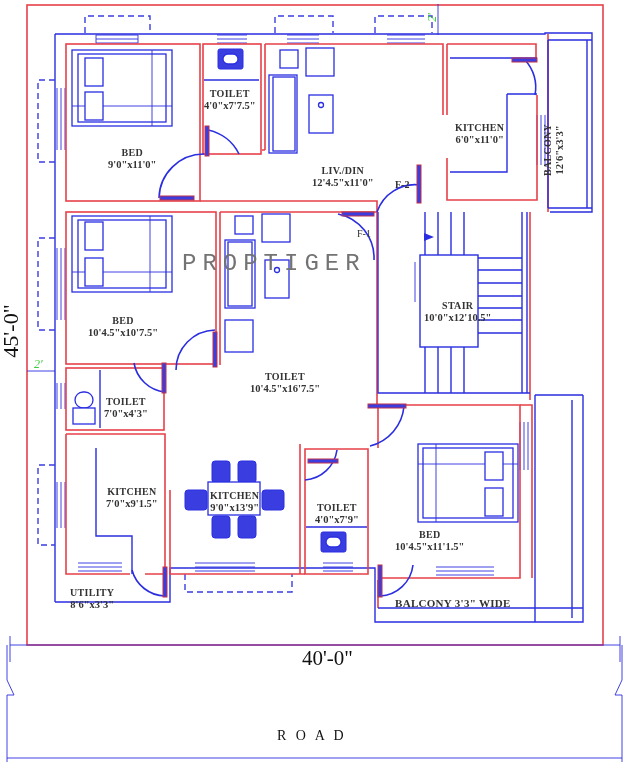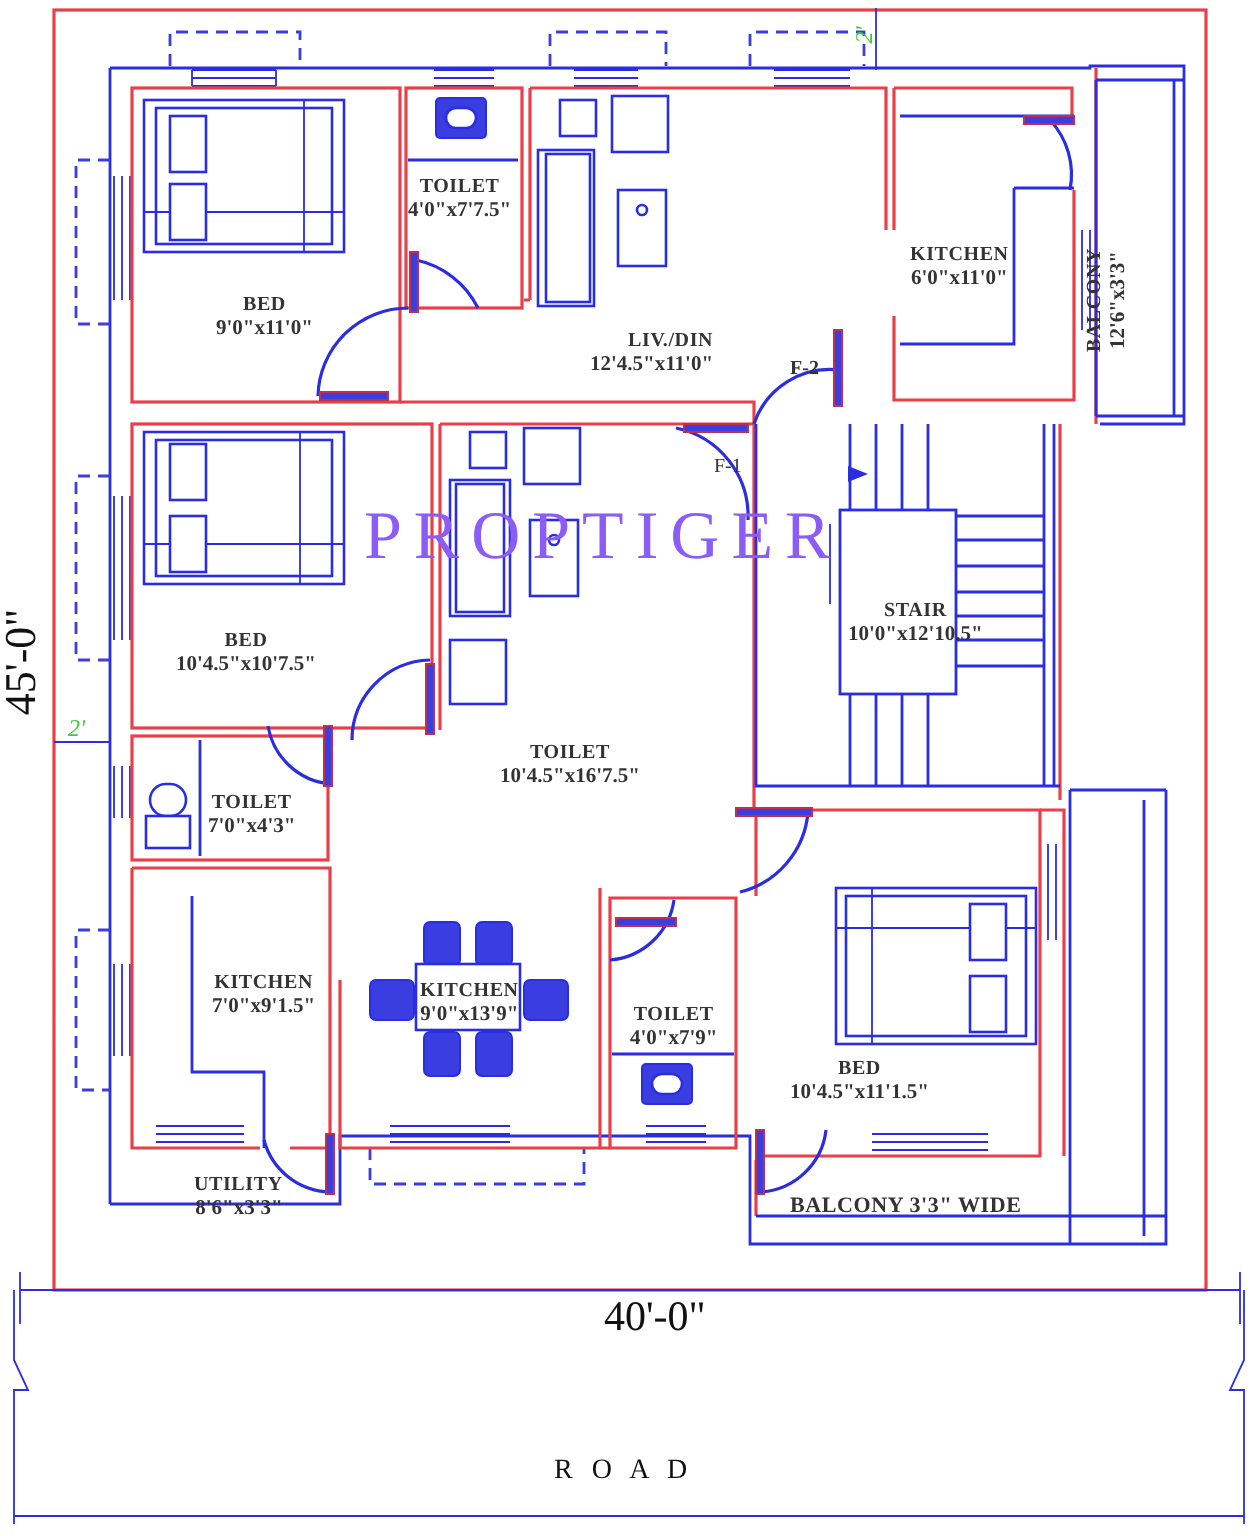--- a/index.html
+++ b/index.html
@@ -10,21 +10,21 @@
   .blue-thin { stroke:#2a2ee0; fill:none; stroke-width:0.9; }
   .dash { stroke:#3a3ee0; fill:none; stroke-width:1.4; stroke-dasharray:6 4; }
   .door { stroke:#2a2ee0; fill:none; stroke-width:1.6; }
   .leaf { fill:#3a3ee0; stroke:#c0304a; stroke-width:1; }
   .furn { stroke:#2a2ee0; fill:#ffffff; stroke-width:1.3; }
   .furn-solid { stroke:#2a2ee0; fill:#3a3ee0; stroke-width:1; }
   .lbl { position:absolute; font-family:"Liberation Serif", serif; color:#333; font-size:10px; line-height:12px; text-align:center; white-space:nowrap; }
   .lbl .name { font-weight:bold; letter-spacing:0.3px; display:block; }
   .lbl .dim { font-weight:bold; display:block; font-size:10.5px; }
   .dimtxt { position:absolute; font-family:"Liberation Serif", serif; color:#111; white-space:nowrap; }
-  .wm { position:absolute; font-family:Liberation Serif, serif; color:#8b5cf6; font-size:34px; letter-spacing:6px; font-weight:normal; }
+  .wm { position:absolute; font-family:Liberation Mono, monospace; color:#737373; font-size:24px; letter-spacing:6px; font-weight:normal; }
   .green { position:absolute; color:#3ccc3c; font-family:"Liberation Serif", serif; font-size:12px; font-style:italic; }
 </style>
 </head>
 <body>
 
 <svg width="629" height="768" viewBox="0 0 629 768">
 
   <rect class="red" x="27" y="5" width="576" height="640"></rect>
 
   <polyline class="blue" points="55,34 545,34 545,33 592,33 592,212 550,212"></polyline>
@@ -207,21 +207,21 @@
 <div class="wm" style="left:182px;top:250px;">PROPTIGER</div>
 
 <div class="lbl" style="left:108px;top:147px;">
   <span class="name">BED</span>
   <span class="dim">9'0"x11'0"</span>
 </div>
 <div class="lbl" style="left:204px;top:88px;">
   <span class="name">TOILET</span>
   <span class="dim">4'0"x7'7.5"</span>
 </div>
-<div class="lbl" style="left:295px;top:165px;text-align:right;">
+<div class="lbl" style="left:312px;top:165px;">
   <span class="name">LIV./DIN</span>
   <span class="dim">12'4.5"x11'0"</span>
 </div>
 <div class="lbl" style="left:455px;top:122px;">
   <span class="name">KITCHEN</span>
   <span class="dim">6'0"x11'0"</span>
 </div>
 <div class="lbl" style="left:528px;top:138px;transform:rotate(-90deg);transform-origin:center;">
   <span class="name">BALCONY</span>
   <span class="dim">12'6"x3'3"</span>
@@ -251,21 +251,21 @@
   <span class="dim">9'0"x13'9"</span>
 </div>
 <div class="lbl" style="left:315px;top:502px;">
   <span class="name">TOILET</span>
   <span class="dim">4'0"x7'9"</span>
 </div>
 <div class="lbl" style="left:395px;top:529px;">
   <span class="name">BED</span>
   <span class="dim">10'4.5"x11'1.5"</span>
 </div>
-<div class="lbl" style="left:70px;top:587px;text-align:right;margin-left:27px;">
+<div class="lbl" style="left:70px;top:587px;text-align:center;">
   <span class="name">UTILITY</span>
   <span class="dim">8'6"x3'3"</span>
 </div>
 <div class="lbl" style="left:395px;top:597px;font-size:11px;">
   <span class="name">BALCONY 3'3" WIDE</span>
 </div>
 
 <div class="lbl" style="left:357px;top:228px;">F-1</div>
 <div class="lbl" style="left:395px;top:179px;font-weight:bold;">F-2</div>
 

